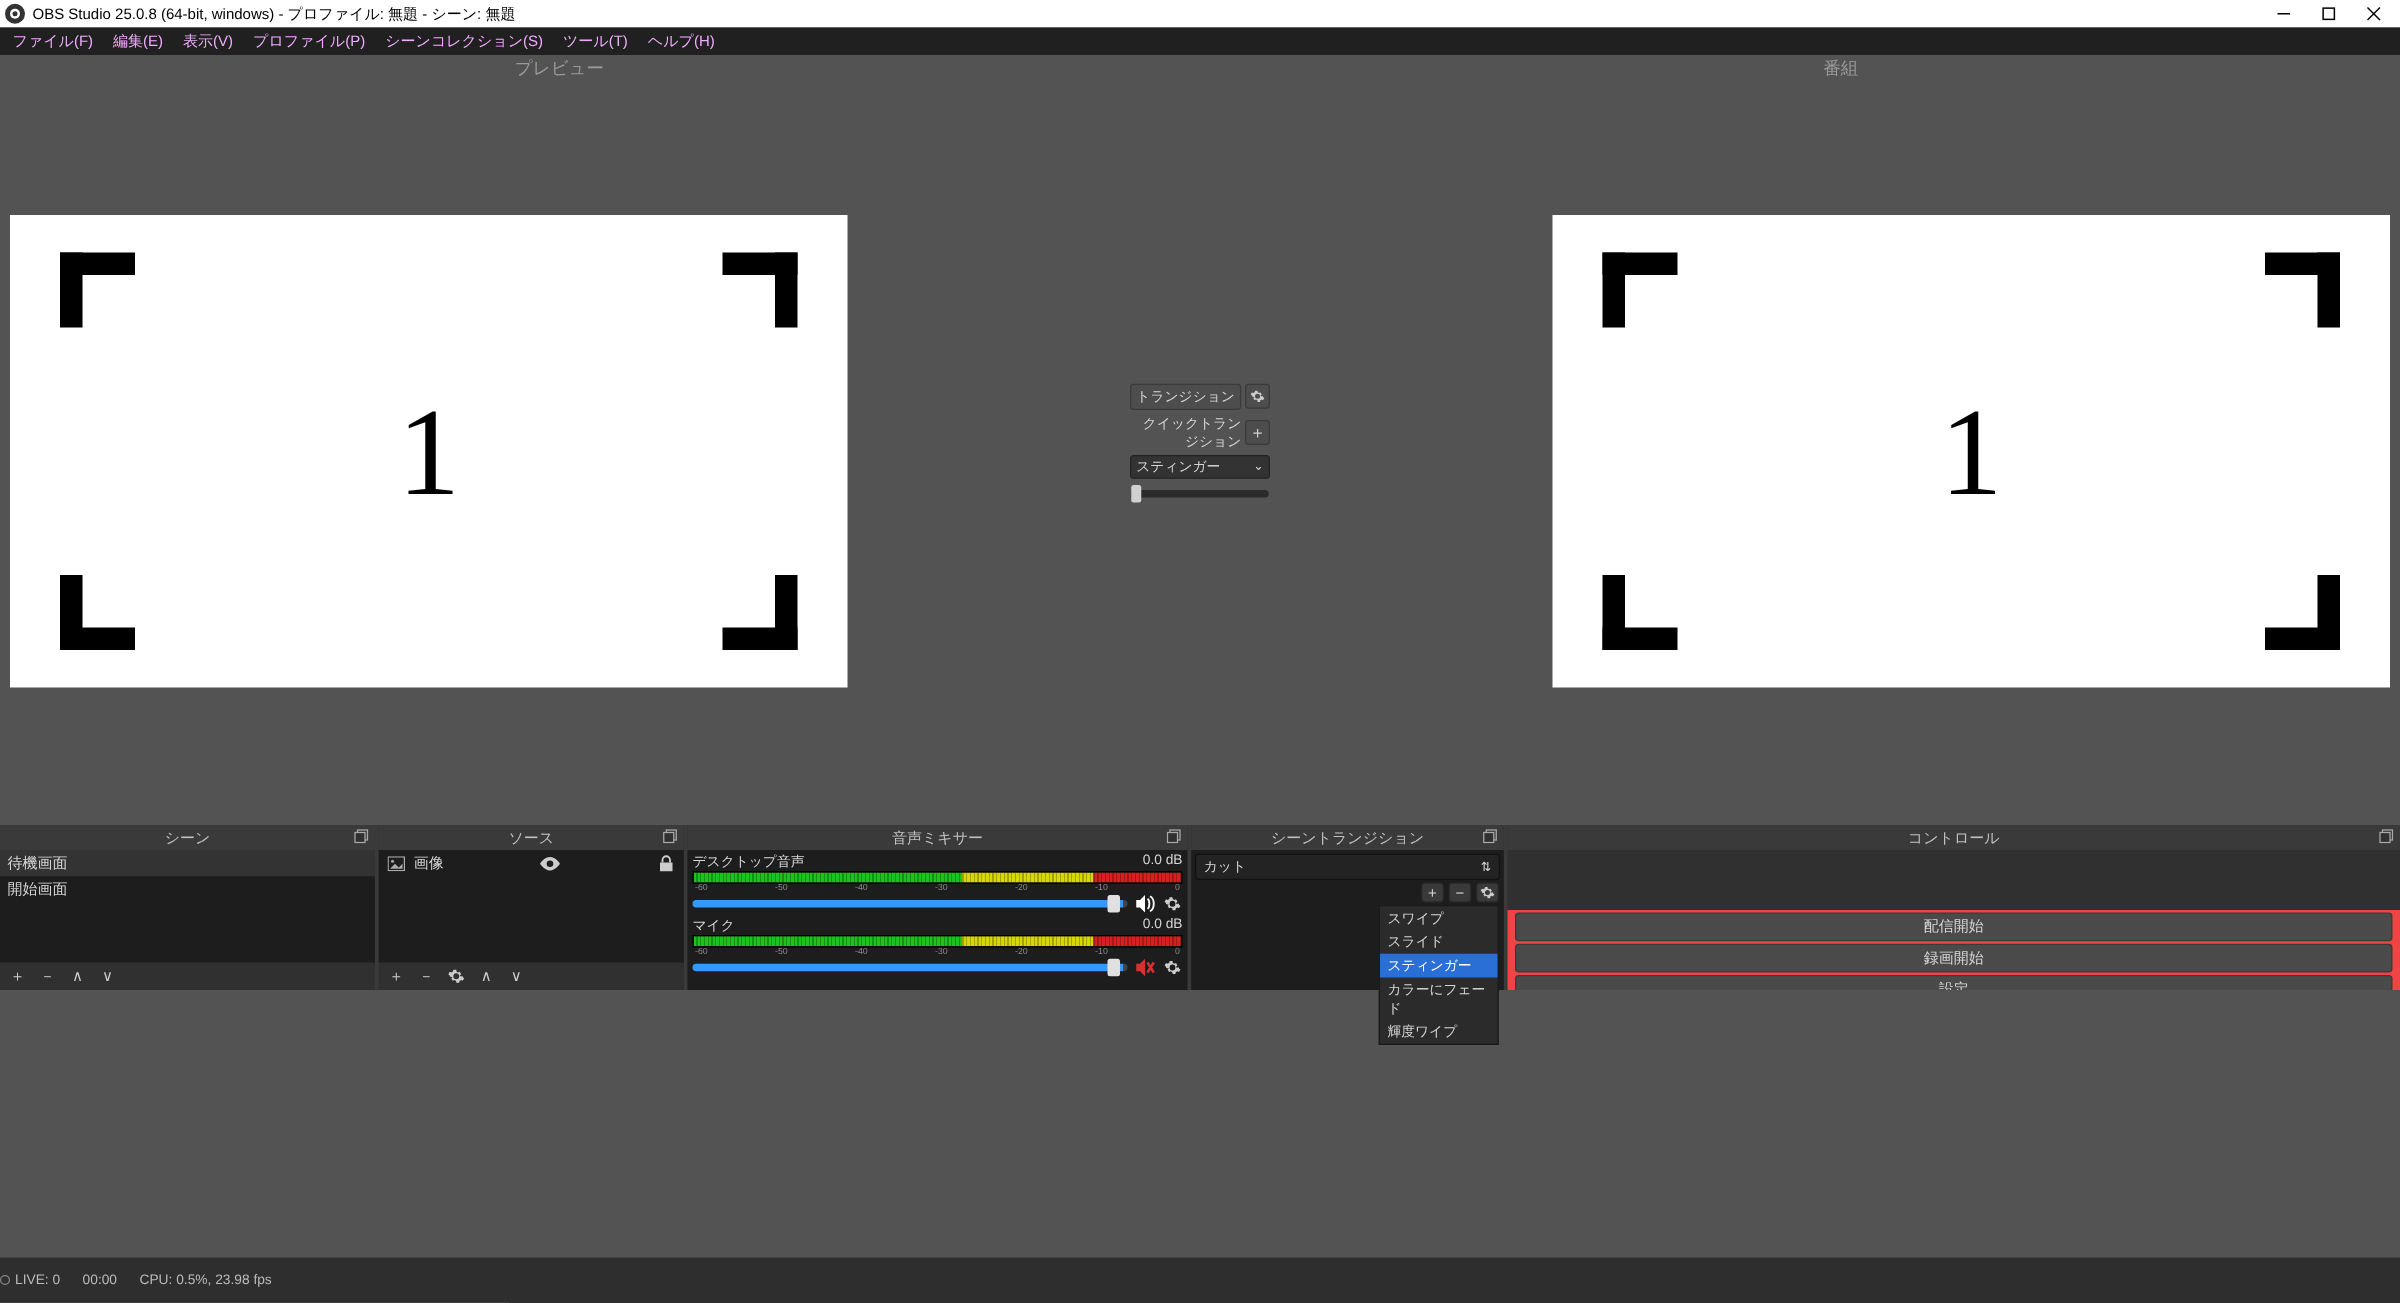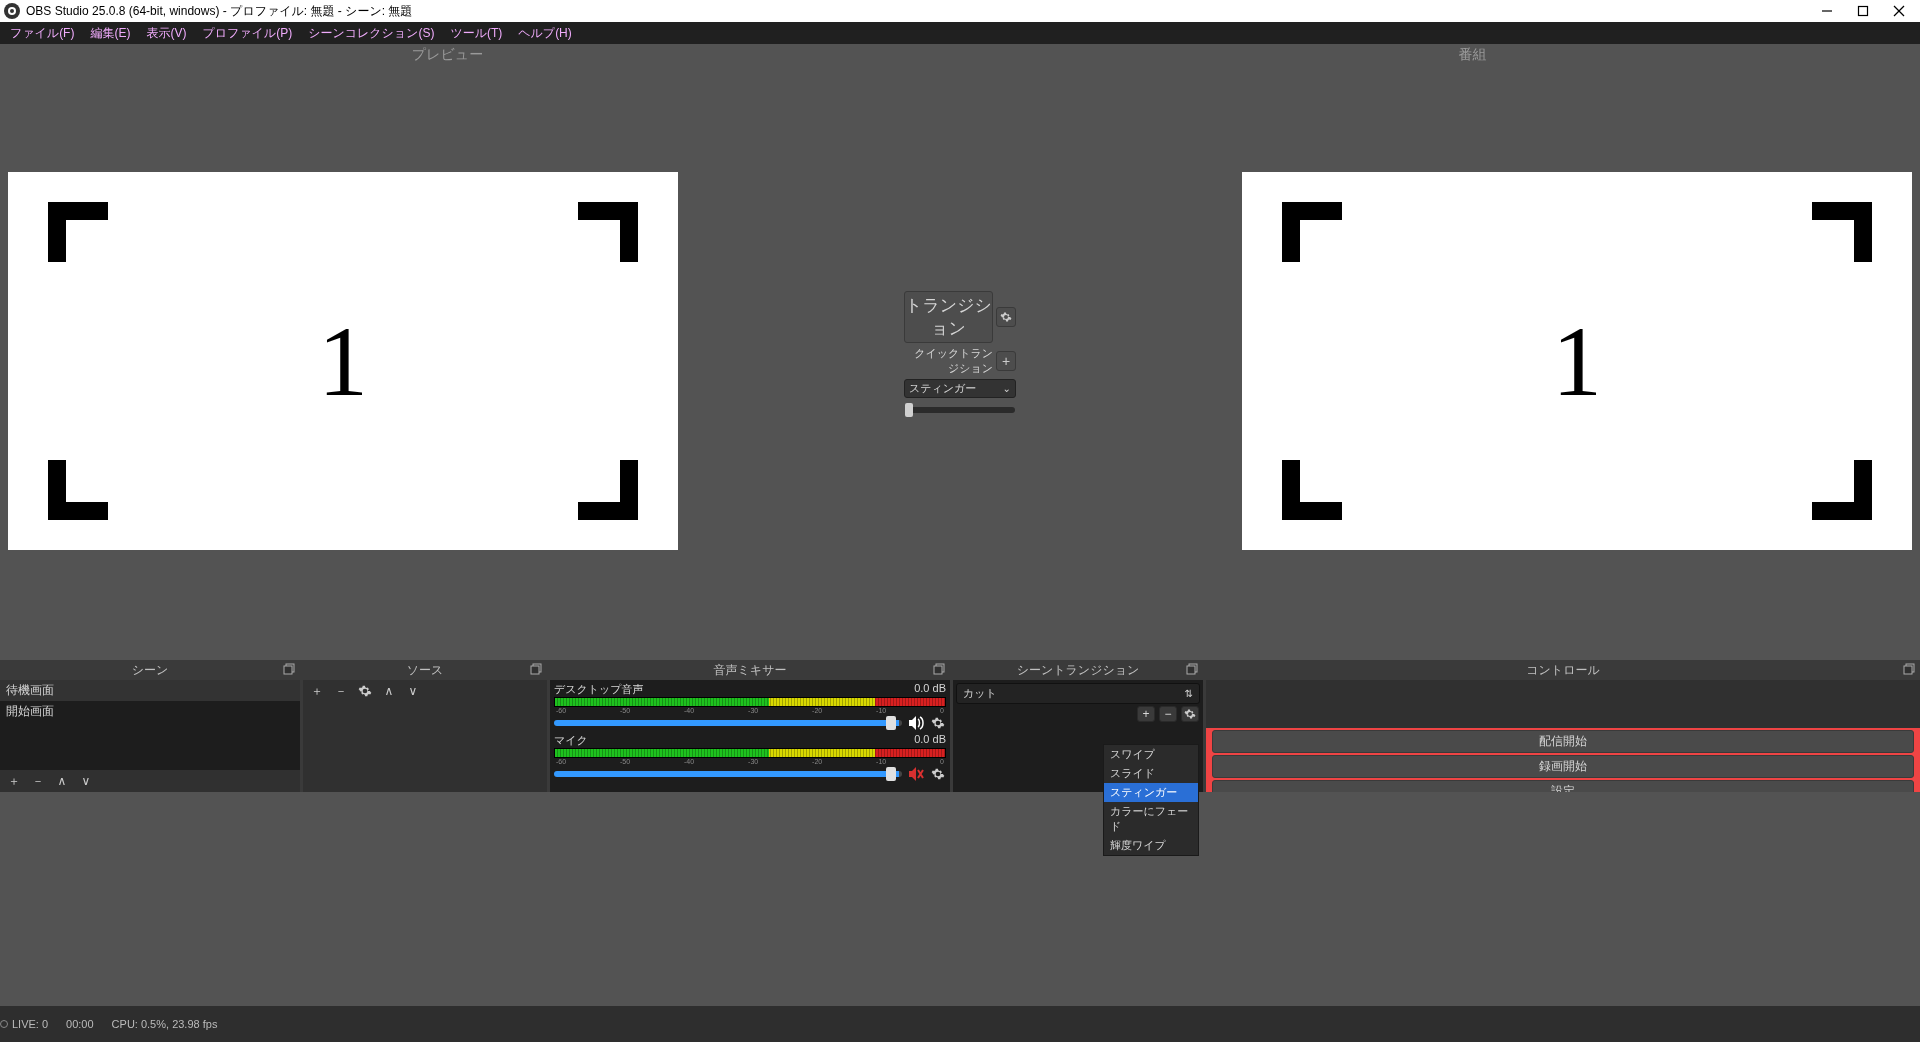--- a/index.html
+++ b/index.html
@@ -25,21 +25,21 @@
 .preview .num { font-family: serif; font-size: 100px; color: #000; }
 .corner { position: absolute; width: 60px; height: 60px; border: 18px solid #000; }
 .corner.tl { top: 30px; left: 40px; border-right: none; border-bottom: none; }
 .corner.tr { top: 30px; right: 40px; border-left: none; border-bottom: none; }
 .corner.bl { bottom: 30px; left: 40px; border-right: none; border-top: none; }
 .corner.br { bottom: 30px; right: 40px; border-left: none; border-top: none; }
 
 
 .center { width: 130px; display: flex; flex-direction: column; justify-content: center; align-items: center; gap: 3px;}
 .center .row { display: flex; width: 112px; gap: 3px; align-items: center; }
-.center .tbtn { flex:1; background: #4d4d4d; border: 1px solid #3a3a3a; border-radius:3px; text-align: center; padding: 2px 0; font-size: 17px; }
+.center .tbtn { flex:1; background: #4d4d4d; border: 1px solid #3a3a3a; border-radius:3px; text-align: center; padding: 2px 0; font-size: 11px; }
 .center .icbtn { width: 20px; height: 20px; background:#4d4d4d; border:1px solid #3a3a3a; border-radius:3px; display:flex; align-items:center; justify-content:center;}
 .center .qlabel { flex:1; text-align:right; font-size:11px; }
 .center .qsel { flex:1; background: #333; border:1px solid #222; border-radius:3px; padding:1px 4px; font-size:11px; display:flex; justify-content:space-between; align-items:center;}
 .center .slider {width:110px; height:6px; background:#2b2b2b; border-radius:3px; position:relative; margin-top:6px;}
 .center .slider .thumb{ position:absolute; left:0; top:-4px; width:8px; height:14px; background:#d0d0d0; border-radius:2px;}
 
 
 .docks { display:flex; height:132px; background:#3a3a3a; gap:3px; }
 .dock { background:#303030; display:flex; flex-direction:column; position:relative; }
 .dock-hdr { background:#3a3a3a; height:20px; display:flex; align-items:center; justify-content:center; font-size:12px; color:#c0c0c0; position:relative; }
@@ -59,21 +59,21 @@
 .meter::after{ content:""; position:absolute; inset:0; background: repeating-linear-gradient(to right, transparent 0 2px, rgba(0,0,0,0.25) 2px 3px);}
 .ticks{ height:8px; background:#1d1d1d; color:#888; font-size:7px; display:flex; justify-content:space-between; padding:0 2px;}
 .volrow { display:flex; align-items:center; gap:6px; }
 .volslider { flex:1; height:6px; background:linear-gradient(to right,#3399ff,#3399ff 99%,#444 99%); border-radius:3px; position:relative;}
 .volslider .vthumb{ position:absolute; right:6px; top:-4px; width:10px; height:14px; background:#e0e0e0; border-radius:2px;}
 
 
 .selbox { background:#232323; border:1px solid #111; border-radius:3px; padding:2px 6px; font-size:11px; display:flex; justify-content:space-between; align-items:center; margin:3px;}
 .stbtns { position:absolute; right:4px; top:26px; display:flex; gap:4px;}
 .stbtn { width:18px; height:16px; background:#3a3a3a; border:1px solid #2a2a2a; border-radius:3px; display:flex; align-items:center; justify-content:center;}
-.ctxmenu { position:absolute; right:4px; top:44px; width:96px; background:#2b2b2b; border:1px solid #1a1a1a; z-index:30;margin-top:20px; }
+.ctxmenu { position:absolute; right:4px; top:44px; width:96px; background:#2b2b2b; border:1px solid #1a1a1a; z-index:30; }
 .ctxitem { padding:2px 6px; font-size:11px; }
 .ctxitem.hi { background:#2a6fd6; color:#fff;}
 
 
 .ctrlbtn { background:#4a4a4a; border:1px solid #3a3a3a; border-radius:3px; margin:2px 6px; padding:2px 4px; text-align:center; font-size:12px; }
 .ctrlbtn.active { background:#6b6b6b; }
 
 
 .status { position:absolute; left:0; right:0; bottom:0; height:36px; background:#2e2e2e; color:#bbb; display:flex; align-items:center; justify-content:flex-start; gap:18px; padding:0 0; font-size:11px;}
 .status .live { display:flex; align-items:center; gap:4px;}
@@ -204,20 +204,43 @@
   <div class="dock" style="width:244px;">
     <div class="dock-hdr">
         <span>ソース</span>
       <span class="pop iconbtn">
           <svg width="12" height="12">
             <rect x="3" y="1" width="8" height="8" fill="none" stroke="#aaa"></rect>
             <rect x="1" y="3" width="8" height="8" fill="#303030" stroke="#aaa"></rect>
           </svg>
         </span>
     </div>
+    <div class="dock-body">
+      <div class="srcitem">
+        <span class="iconbtn">
+            <svg width="14" height="12">
+              <rect x="0.5" y="0.5" width="13" height="11" fill="none" stroke="#aaa"></rect>
+              <circle cx="4" cy="4" r="1.2" fill="#aaa"></circle>
+              <path d="M2 10 L6 6 L9 9 L12 6 L12 10 Z" fill="#aaa"></path>
+            </svg>
+          </span>
+        <span>画像</span>
+        <span class="iconbtn eye">
+            <svg width="16" height="12" viewBox="0 0 24 16">
+              <path fill="#ccc" d="M12 0C5 0 0 8 0 8s5 8 12 8 12-8 12-8-5-8-12-8zm0 12a4 4 0 110-8 4 4 0 010 8z"></path>
+            </svg>
+          </span>
+        <span class="iconbtn lock">
+            <svg width="12" height="14" viewBox="0 0 12 14">
+              <rect x="1" y="6" width="10" height="7" fill="#ccc"></rect>
+              <path d="M3 6 V4 a3 3 0 016 0 V6" fill="none" stroke="#ccc" stroke-width="1.5"></path>
+            </svg>
+          </span>
+      </div>
+    </div>
     <div class="dock-foot">
       <span class="iconbtn">＋</span>
       <span class="iconbtn">－</span>
       <span class="iconbtn">
           <svg width="14" height="14" viewBox="0 0 24 24">
             <path fill="#ccc" d="M12 8a4 4 0 100 8 4 4 0 000-8zm9 4a7 7 0 01-.1 1.2l2 1.6-2 3.4-2.4-1a7 7 0 01-2 1.2l-.4 2.6h-4l-.4-2.6a7 7 0 01-2-1.2l-2.4 1-2-3.4 2-1.6A7 7 0 013 12a7 7 0 01.1-1.2l-2-1.6 2-3.4 2.4 1a7 7 0 012-1.2L8 3h4l.4 2.6a7 7 0 012 1.2l2.4-1 2 3.4-2 1.6c.1.4.2.8.2 1.2z"></path>
           </svg>
         </span>
       <span class="iconbtn">∧</span>
       <span class="iconbtn">∨</span>

